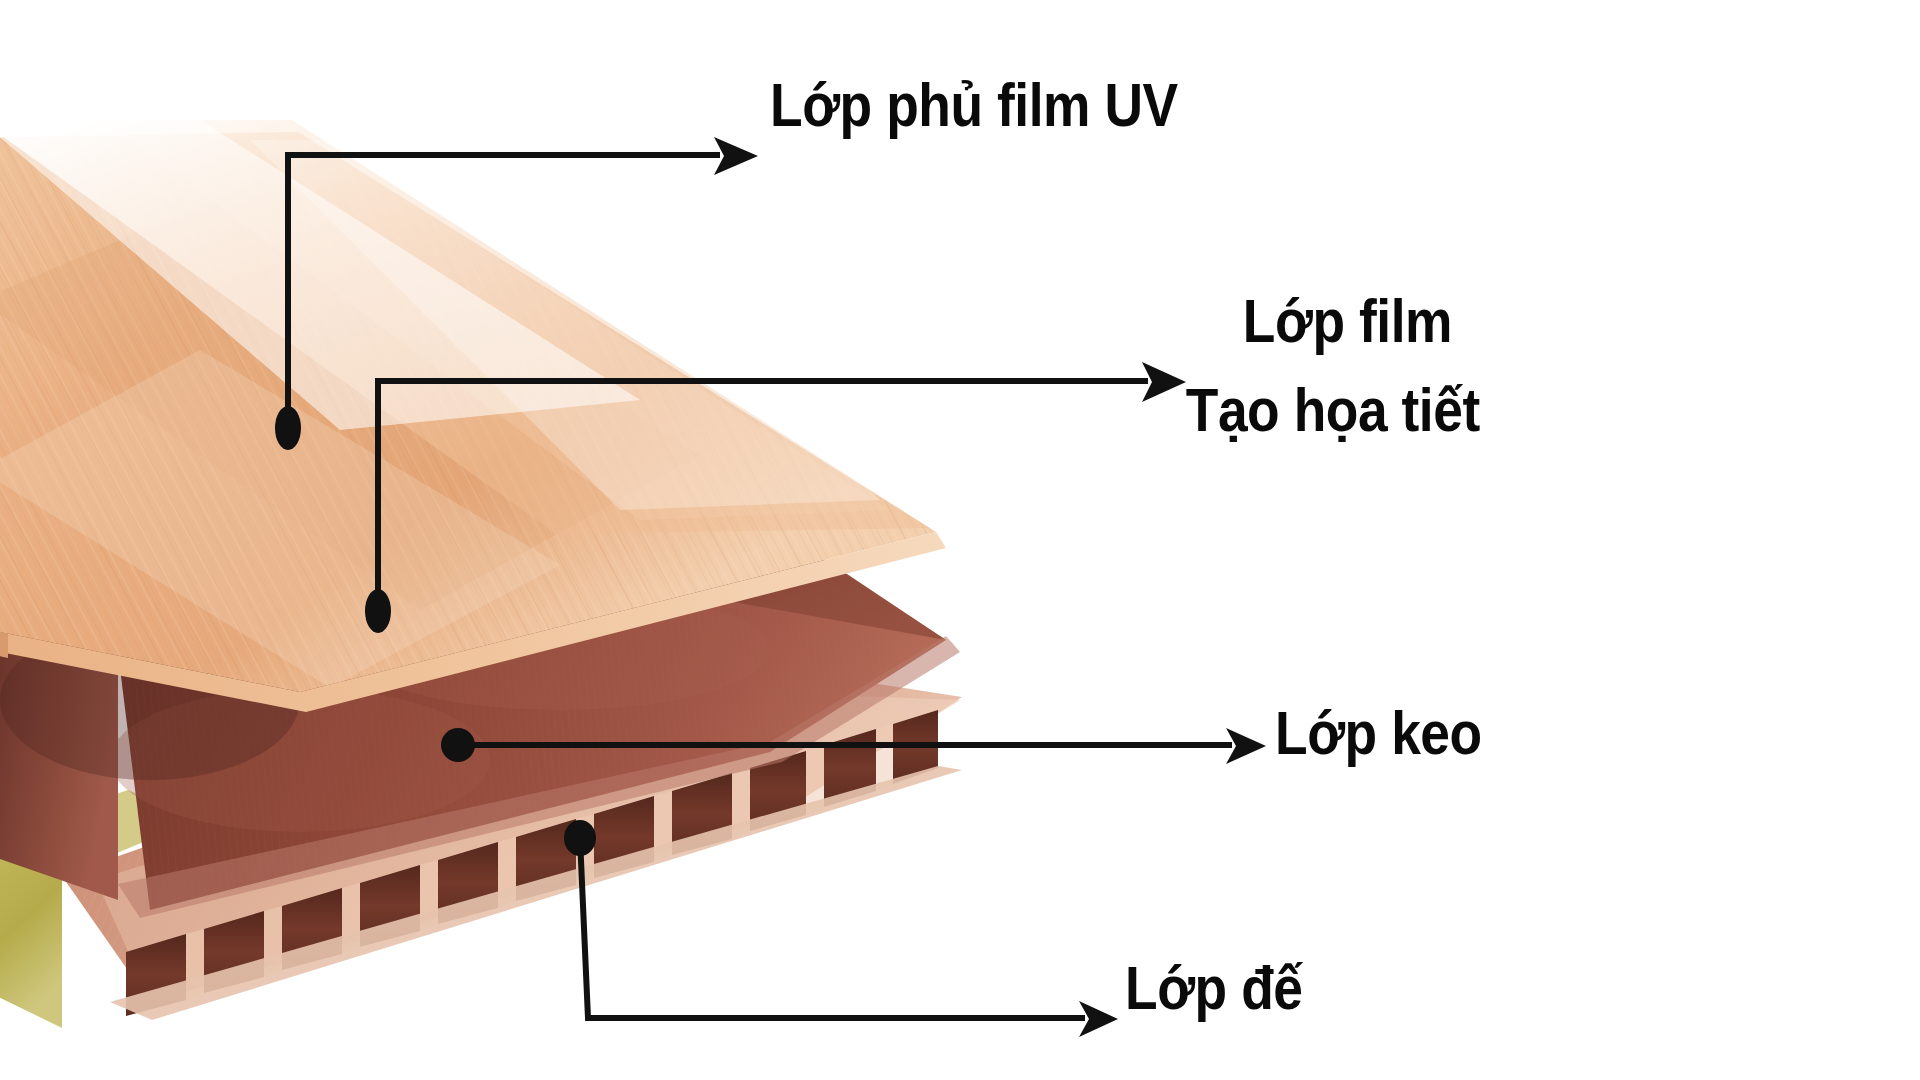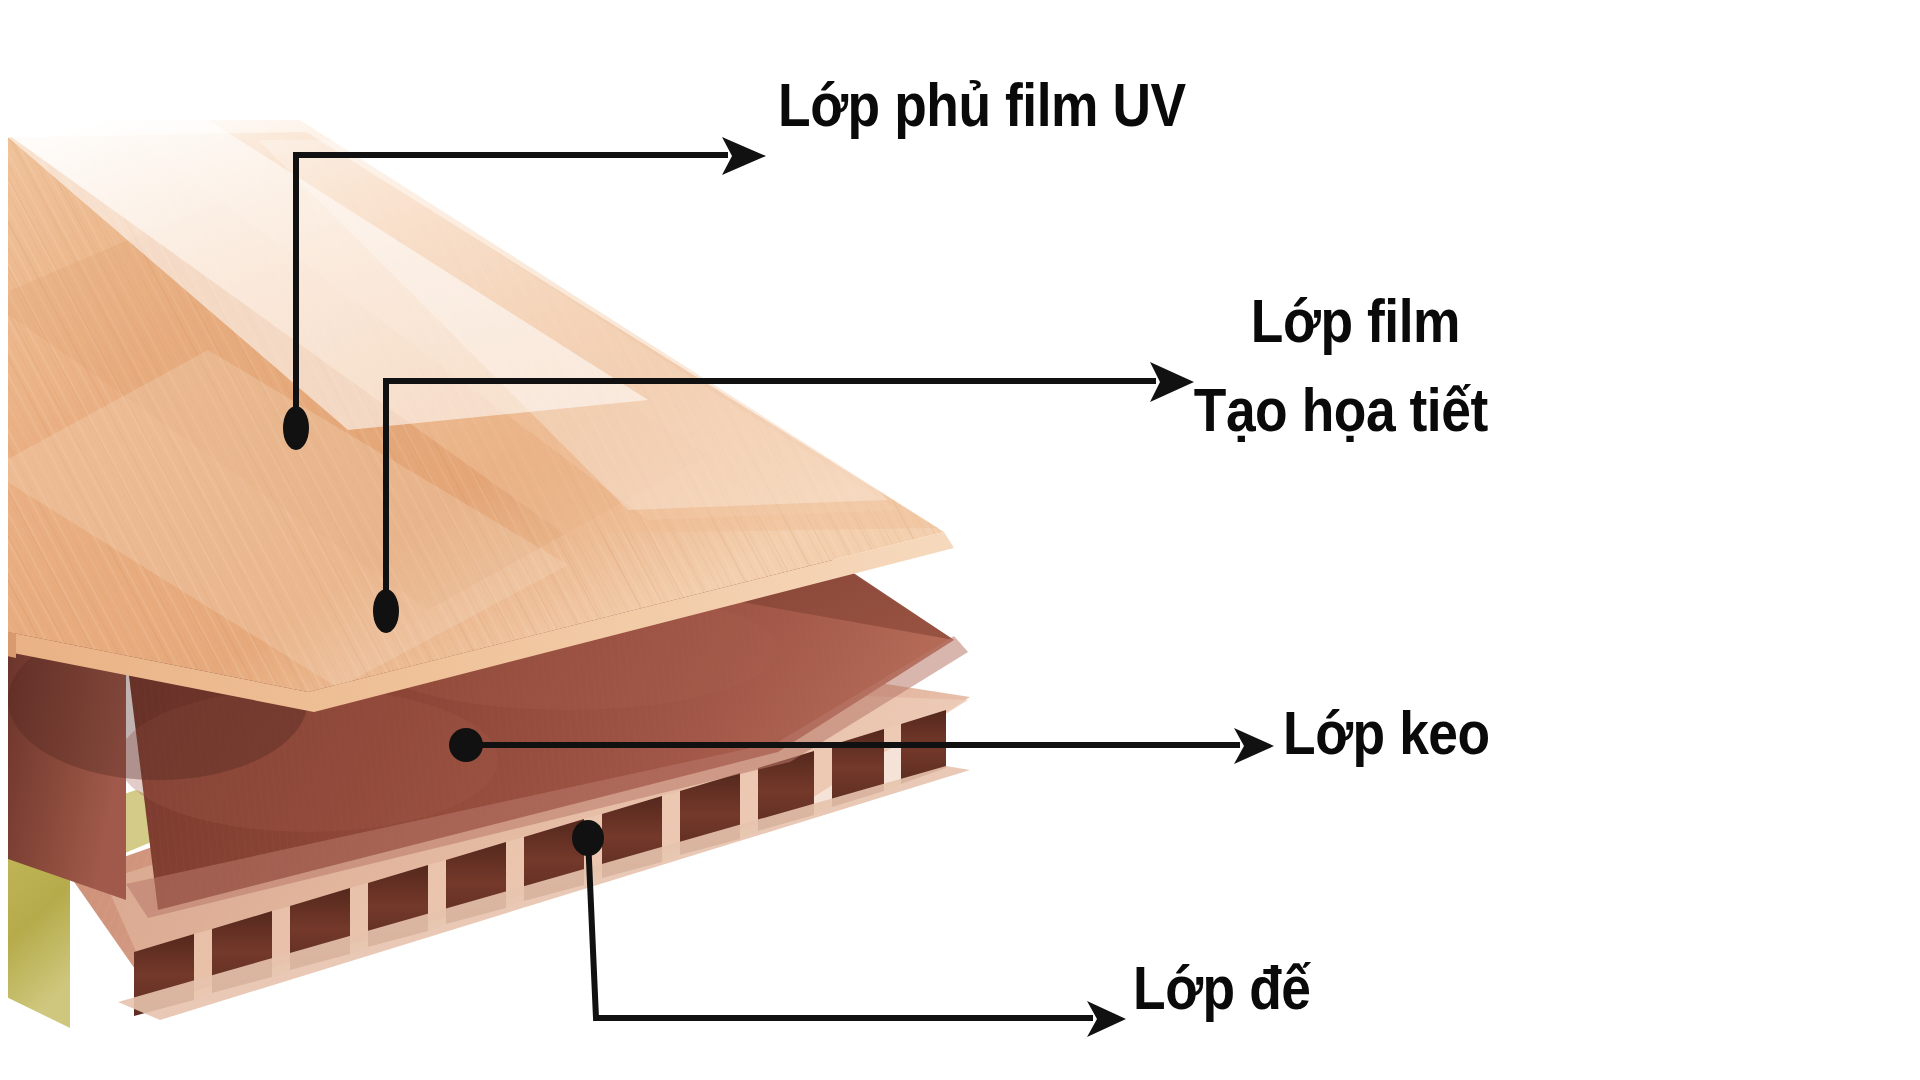--- a/index.html
+++ b/index.html
@@ -14,21 +14,20 @@
     font-family: "Liberation Sans", sans-serif;
     position: relative;
   }
 
   #diagram-root {
     position: absolute;
     left: 0; top: 0;
     width: 1748px;
     height: 1080px;
     background: #ffffff;
-    margin-left: 8px;
   }
 
   .svg-layer {
     position: absolute;
     left: 0; top: 0;
     width: 1920px;
     height: 1080px;
   }
 
   

